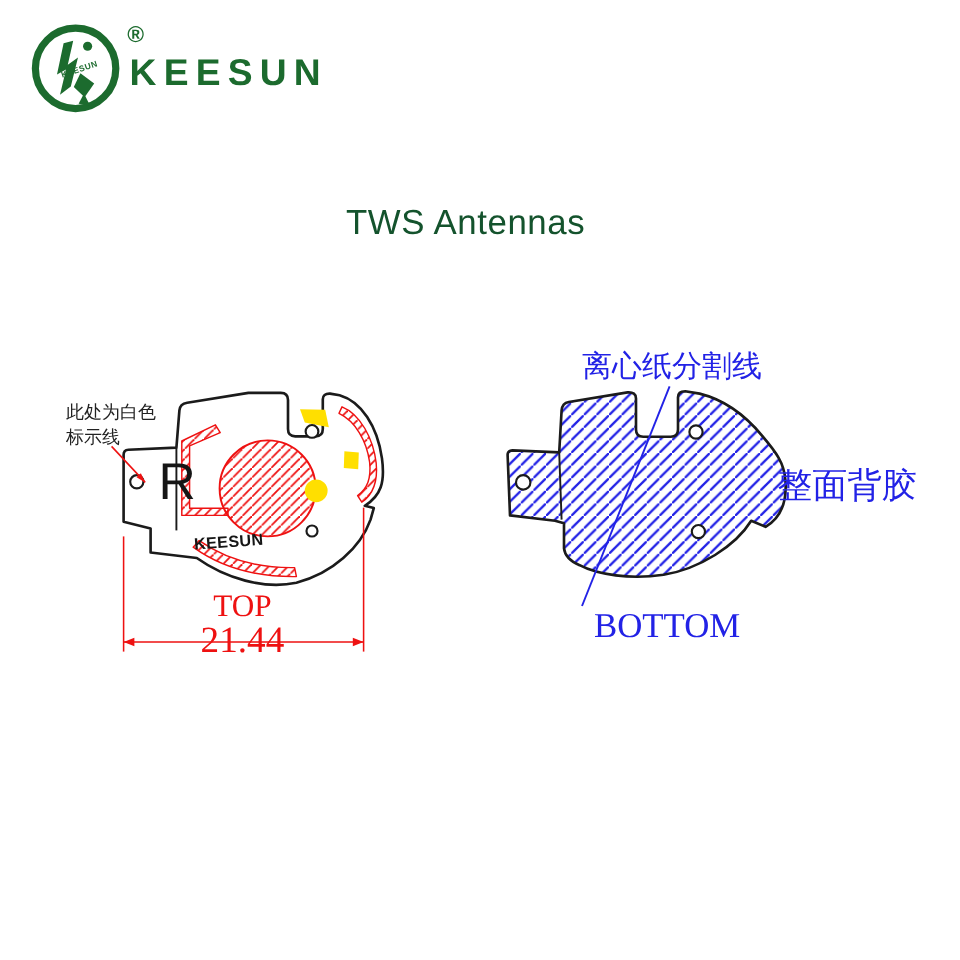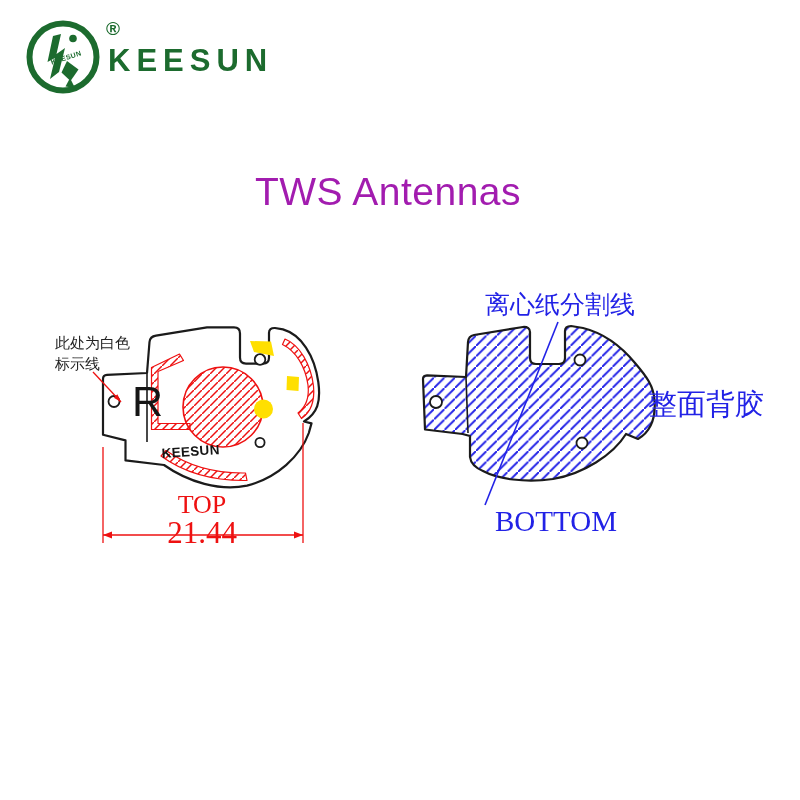--- a/index.html
+++ b/index.html
@@ -7,21 +7,21 @@
     --yellow:#ffdf00; --ink:#1b1b1b;
   }
   html,body{margin:0;padding:0;}
   body{
     width:800px;height:800px;background:#ffffff;position:relative;
     font-family:"Liberation Sans", sans-serif;overflow:hidden;
   }
   .abs{position:absolute;}
   .page-title{
     left:238px;top:170px;width:300px;text-align:center;
-    font-size:39px;color:#a21caf;letter-spacing:.5px;
+    font-size:29px;color:#14532d;letter-spacing:.5px;
   }
   
   .outline{fill:#ffffff;stroke:var(--ink);stroke-width:2.2;stroke-linejoin:round;}
   .outline-hatch{fill:url(#bh);stroke:var(--ink);stroke-width:2.2;stroke-linejoin:round;}
   .fold{fill:none;stroke:var(--ink);stroke-width:1.6;}
   .hole{fill:#ffffff;stroke:var(--ink);stroke-width:1.8;}
   .rband{fill:url(#rh);stroke:var(--red);stroke-width:1.2;stroke-linejoin:round;}
   .rcirc{fill:url(#rh);stroke:var(--red);stroke-width:1.6;}
   .rline{stroke:var(--red);stroke-width:1.3;fill:none;}
   .rfill{fill:var(--red);}

